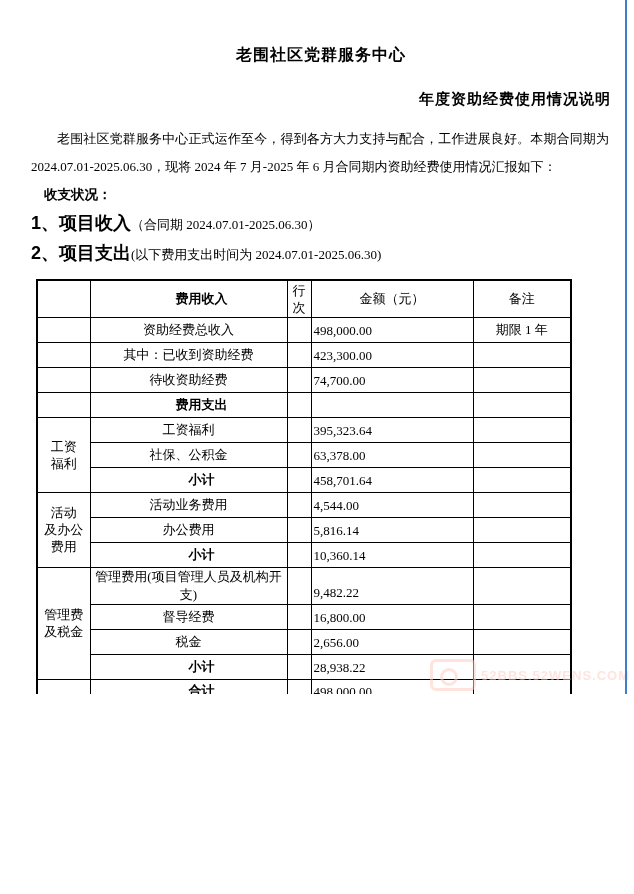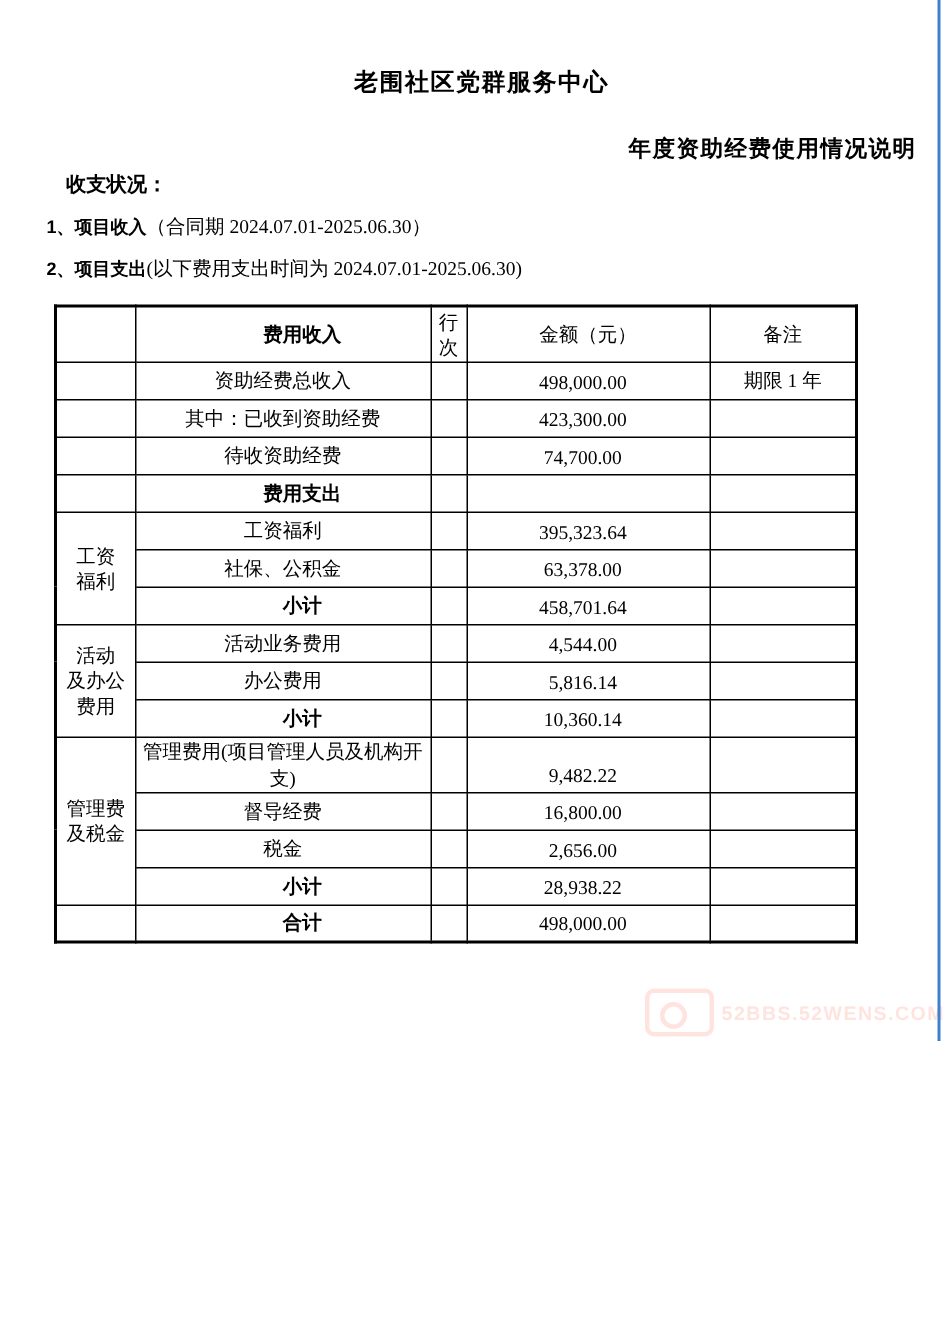--- a/index.html
+++ b/index.html
@@ -16,29 +16,29 @@
   .title1 { text-align:center; font-size:16px; font-weight:bold;
             font-family:"Liberation Sans","DejaVu Sans",sans-serif; letter-spacing:1px; }
   .title2 { text-align:right; font-size:15px; font-weight:bold; margin-top:24px;
             font-family:"Liberation Sans","DejaVu Sans",sans-serif; letter-spacing:1px; }
 
   .intro { margin-top:16px; font-size:13px; line-height:28px; text-align:justify;
            text-indent:2em; width:578px; }
   .sec-heading { font-size:13.5px; line-height:28px; padding-left:13px; font-weight:bold;
                  font-family:"Liberation Sans","DejaVu Sans",sans-serif; }
   .num-line { font-size:13px; line-height:28px; }
-  .num-line .hei { font-weight:bold; font-family:"Liberation Sans","DejaVu Sans",sans-serif; font-size:12px;text-align:right; }
+  .num-line .hei { font-weight:bold; font-family:"Liberation Sans","DejaVu Sans",sans-serif; font-size:18px;text-align:right; }
   .indent { text-indent:2em; }
 
   table.exp-table { border-collapse:collapse; table-layout:fixed; width:534px;
                     margin:10px 0 0 5px; font-size:13px; border:2px solid #000; }
   .exp-table td { border:1px solid #000; height:25px; text-align:center;
                   vertical-align:middle; padding:0 2px; }
   .exp-table tr.hdr td { height:37px; }
-  .exp-table td.amt { text-align:center; padding-right:9px; vertical-align:bottom; padding-bottom:3px; }
+  .exp-table td.amt { text-align:left; padding-right:9px; vertical-align:bottom; padding-bottom:3px; }
   .exp-table .hei { font-weight:bold; font-family:Liberation Sans, sans-serif;padding-left:28px; }
   .exp-table td.group { font-weight:normal; font-family:"Liberation Sans","DejaVu Sans",sans-serif;
                         line-height:17px; padding:0; }
   .exp-table td.group span { display:block; }
   .lineno span { display:block; line-height:17px; }
 
   .signature { position:absolute; top:752px; left:412px; width:186px; text-align:center;
                font-size:13.5px; line-height:18px; z-index:1; }
   .signature .sig-line { display:block; }
   .signature .sig-date { padding-left:22px; }
@@ -57,20 +57,21 @@
 </style>
 </head>
 <body>
 
 <div class="page">
 
   <div class="doc">
     <div class="title1">老围社区党群服务中心</div>
     <div class="title2">年度资助经费使用情况说明</div>
 
+    <p class="intro">老围社区党群服务中心正式运作至今，得到各方大力支持与配合，工作进展良好。本期合同期为 2024.07.01-2025.06.30，现将 2024 年 7 月-2025 年 6 月合同期内资助经费使用情况汇报如下：</p>
 
     <div class="sec-heading">收支状况：</div>
 
     <div class="num-line">
       <span class="hei">1、项目收入</span><span>（合同期 2024.07.01-2025.06.30）</span>
     </div>
 
     <div class="num-line">
       <span class="hei">2、项目支出</span><span>(以下费用支出时间为 2024.07.01-2025.06.30)</span>
     </div>

